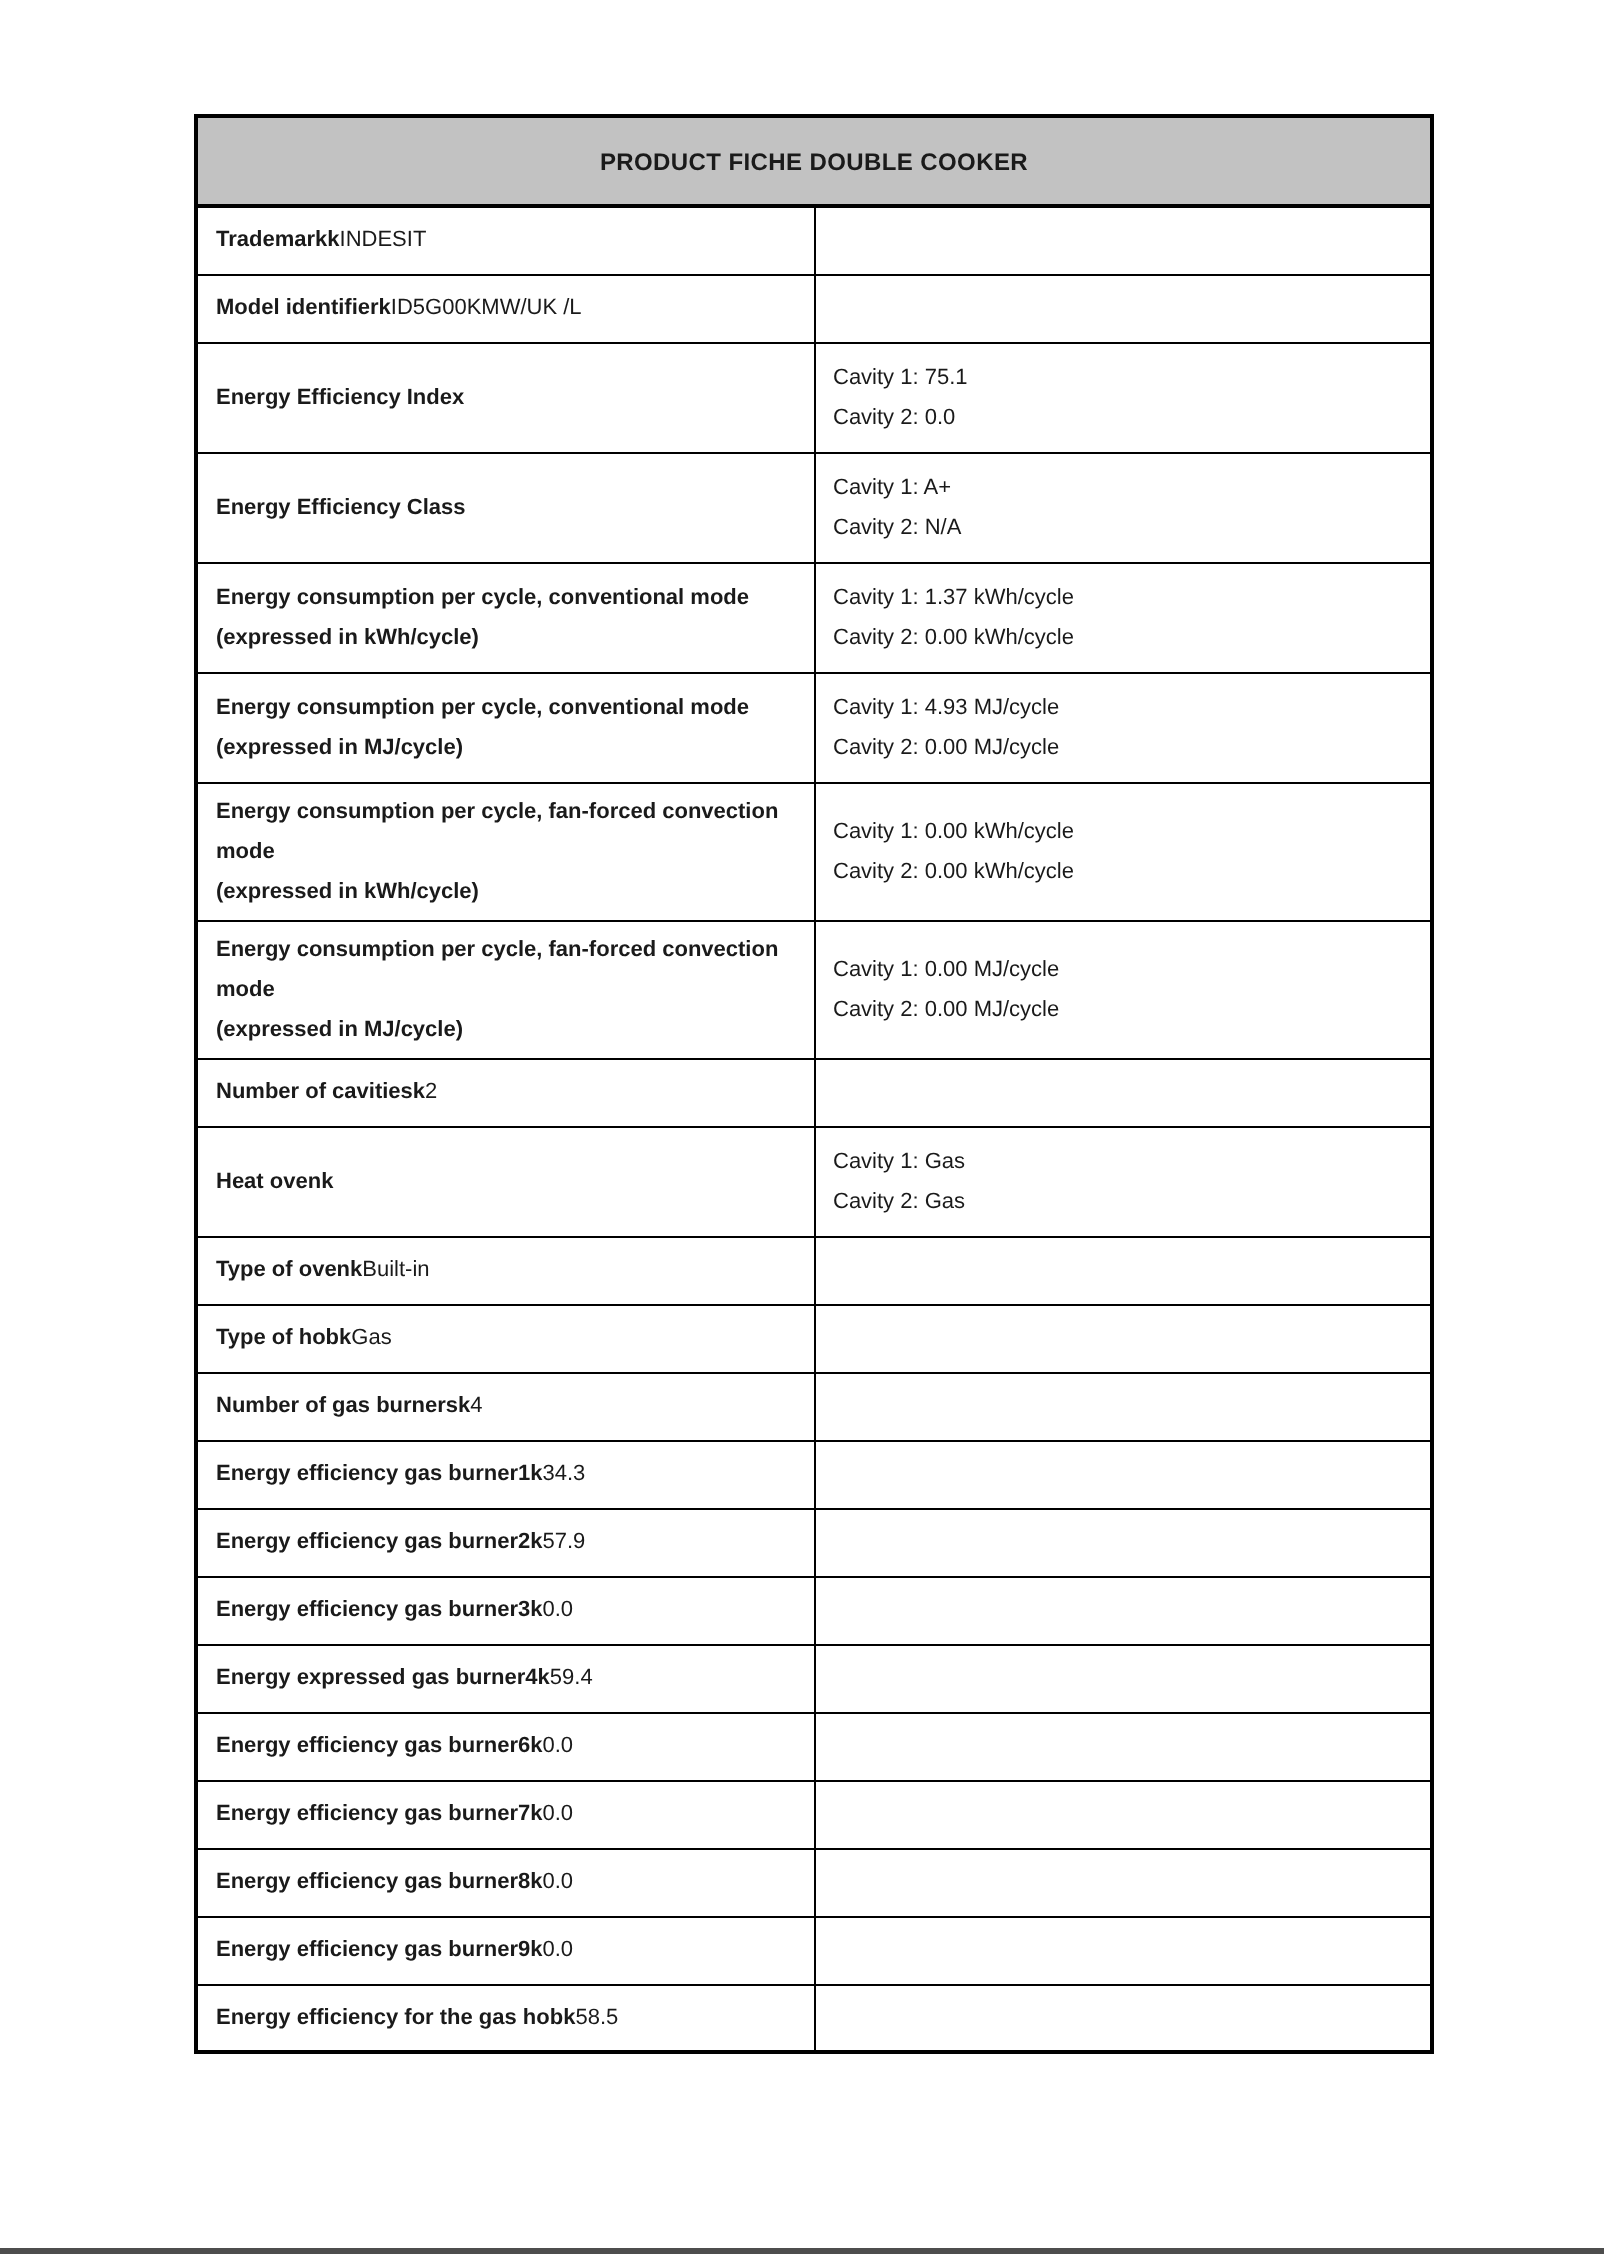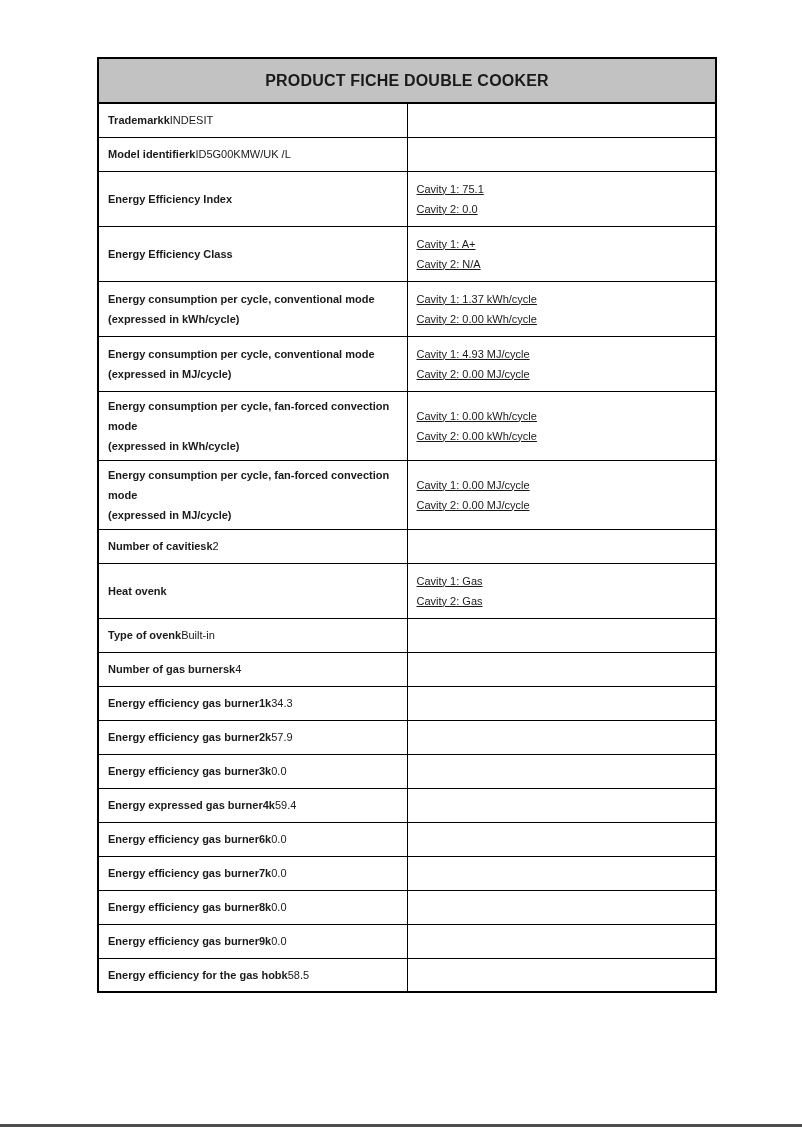--- a/index.html
+++ b/index.html
@@ -28,32 +28,31 @@
     border: 1px solid #000000;
     vertical-align: middle;
     font-size: 11px;
     line-height: 20px;
     overflow: hidden;
   }
   .fiche-table th.title-cell {
     border: 2px solid #000000;
     height: 41px;
     text-align: center;
-    font-size: 16px;
+    font-size: 12px;
     font-weight: bold;
     letter-spacing: 0.2px;
   }
   .fiche-table td.label-cell {
     width: 414px;
     padding: 4px 8px 4px 9px;
   }
   .fiche-table td.value-cell {
     width: 202px;
     padding: 4px 6px 4px 9px;
-    text-decoration: underline;
   }
   .fiche-table tr.h1 { height: 34px; }
   .fiche-table tr.h2 { height: 55px; }
   .lbl { font-weight: bold; }
   .sfx { font-weight: normal; }
   
   .fiche-table { border: 2px solid #000000; }
   .bottom-rule {
     position: absolute;
     left: 0;
@@ -110,20 +109,24 @@
       </tr>
       <tr class="h2">
         <td class="label-cell"><span class="lbl">Heat ovenk</span></td>
         <td class="value-cell">Cavity 1: Gas<br>Cavity 2: Gas</td>
       </tr>
       <tr class="h1">
         <td class="label-cell"><span class="lbl">Type of ovenk</span><span class="sfx">Built-in</span></td>
         <td class="value-cell"></td>
       </tr>
       <tr class="h1">
+        <td class="label-cell"><span class="lbl">Type of hobk</span><span class="sfx">Gas</span></td>
+        <td class="value-cell"></td>
+      </tr>
+      <tr class="h1">
         <td class="label-cell"><span class="lbl">Number of gas burnersk</span><span class="sfx">4</span></td>
         <td class="value-cell"></td>
       </tr>
       <tr class="h1">
         <td class="label-cell"><span class="lbl">Energy efficiency gas burner1k</span><span class="sfx">34.3</span></td>
         <td class="value-cell"></td>
       </tr>
       <tr class="h1">
         <td class="label-cell"><span class="lbl">Energy efficiency gas burner2k</span><span class="sfx">57.9</span></td>
         <td class="value-cell"></td>

